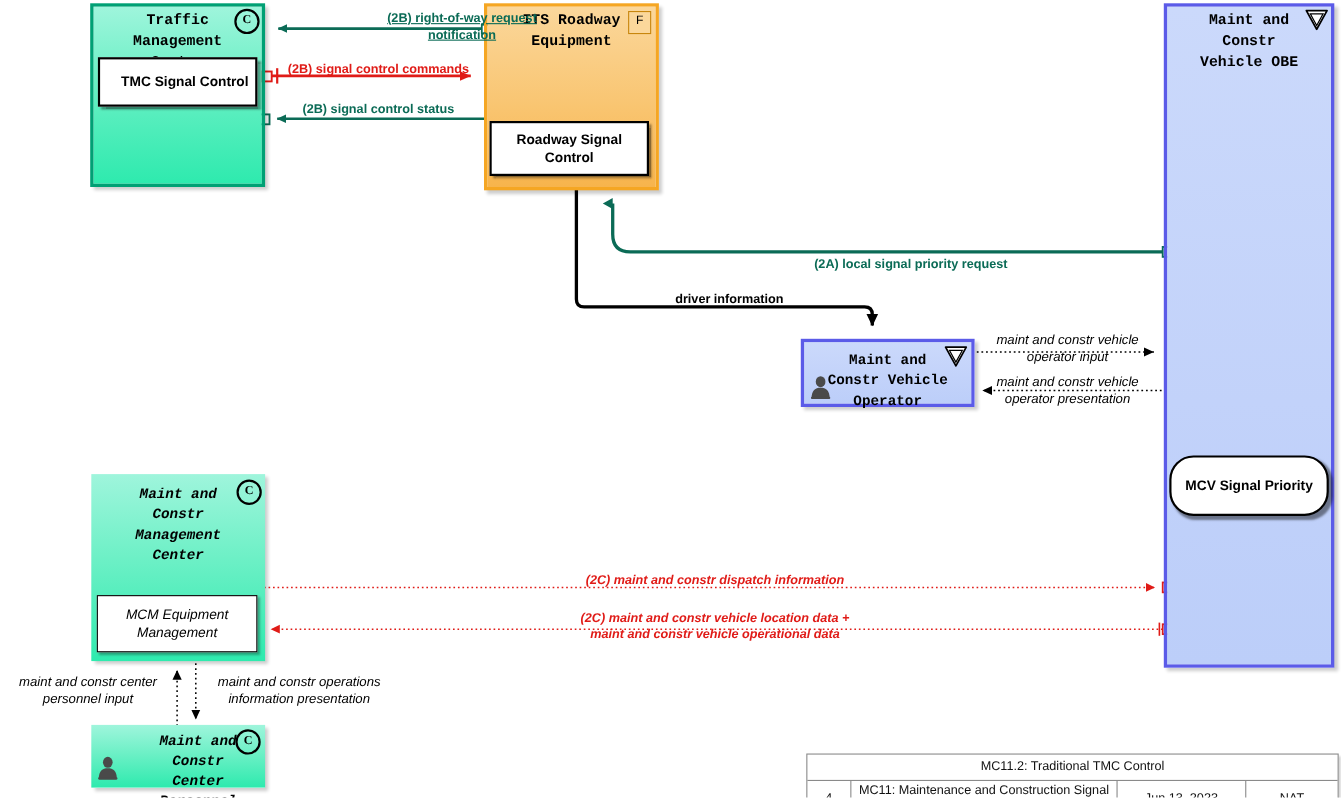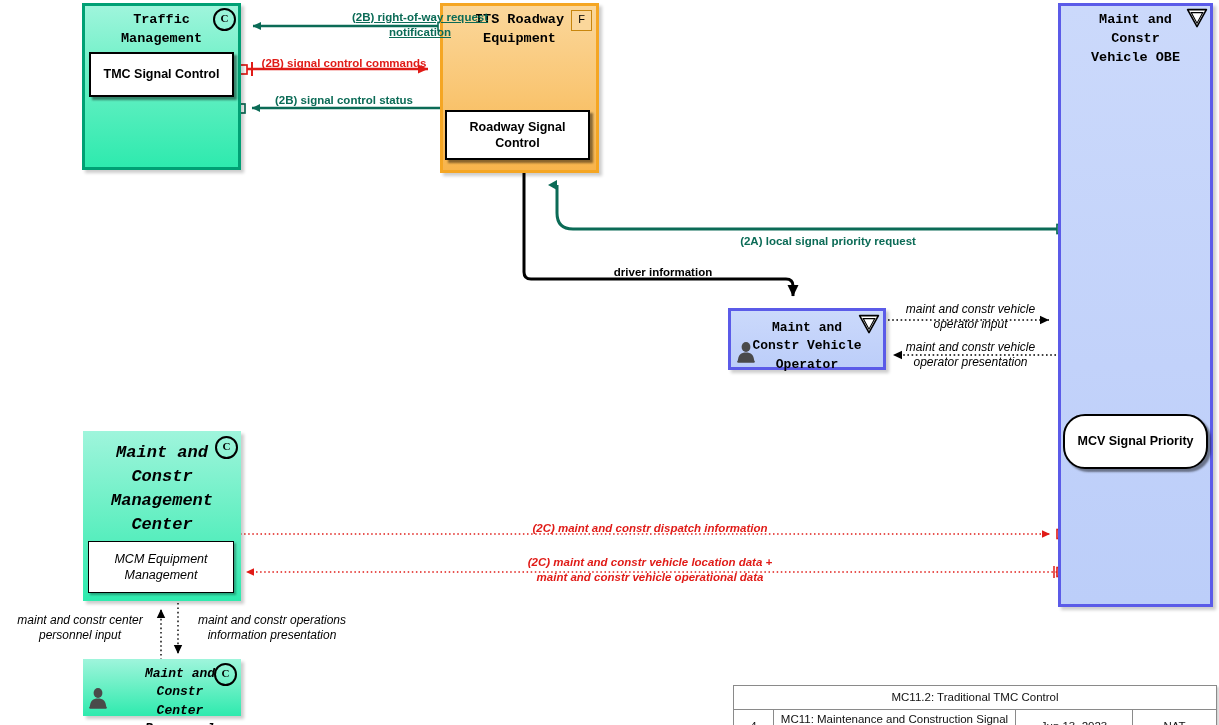--- a/index.html
+++ b/index.html
@@ -178,21 +178,21 @@
 
     <g>
       <line x1="178" y1="603" x2="178" y2="654" stroke="#000" stroke-width="1.4" stroke-dasharray="1.6 2.8" marker-end="url(#ah-black-sm)"></line>
     </g>
   </svg>
 
   <div class="node center-box" style="left:82px;top:3px;width:159px;height:167px;">
     <div class="title">Traffic Management Center</div>
     <div class="badge-c" style="right:2px;top:2px;">C</div>
   </div>
-  <div class="func" style="left:89px;top:52px;width:145px;height:45px;">
+  <div class="func" style="left:89px;top:52px;width:145px;height:45px;justify-content:flex-end;">
     <span>TMC Signal Control</span>
   </div>
 
   <div class="node field-box" style="left:440px;top:3px;width:159px;height:170px;">
     <div class="title">ITS Roadway Equipment</div>
     <div class="badge-f" style="right:4px;top:4px;">F</div>
   </div>
   <div class="func" style="left:445px;top:110px;width:145px;height:50px;">
     <span>Roadway Signal Control</span>
   </div>
@@ -215,21 +215,21 @@
       <path d="M5.2,4.6 L16.8,4.6 L11,15.2 Z" fill="none" stroke="#000" stroke-width="1.1"></path>
     </svg>
     <svg class="person" style="left:5px;top:30px;" viewBox="0 0 20 22">
       <ellipse cx="10" cy="6" rx="4.4" ry="5" fill="#4a4a4a"></ellipse>
       <path d="M1.8,21 C1.8,13.6 5.2,11.4 10,11.4 C14.8,11.4 18.2,13.6 18.2,21 Z" fill="#4a4a4a"></path>
       <rect x="1.2" y="19.6" width="17.6" height="2.2" rx="1" fill="#4a4a4a"></rect>
     </svg>
   </div>
 
   <div class="node center-plain" style="left:83px;top:431px;width:158px;height:170px;">
-    <div class="title italic" style="top:10px;font-size:17px;">Maint and Constr Management Center</div>
+    <div class="title italic" style="top:10px;font-size:13px;">Maint and Constr Management Center</div>
     <div class="badge-c" style="right:3px;top:5px;">C</div>
   </div>
   <div class="func italic" style="left:88px;top:541px;width:146px;height:52px;">
     <span>MCM Equipment Management</span>
   </div>
 
   <div class="node center-plain" style="left:83px;top:659px;width:158px;height:57px;">
     <div class="title italic" style="top:6px;font-size:13px;margin-left:36px;">Maint and Constr Center Personnel</div>
     <div class="badge-c" style="right:4px;top:4px;">C</div>
     <svg class="person" style="left:5px;top:28px;" viewBox="0 0 20 22">

